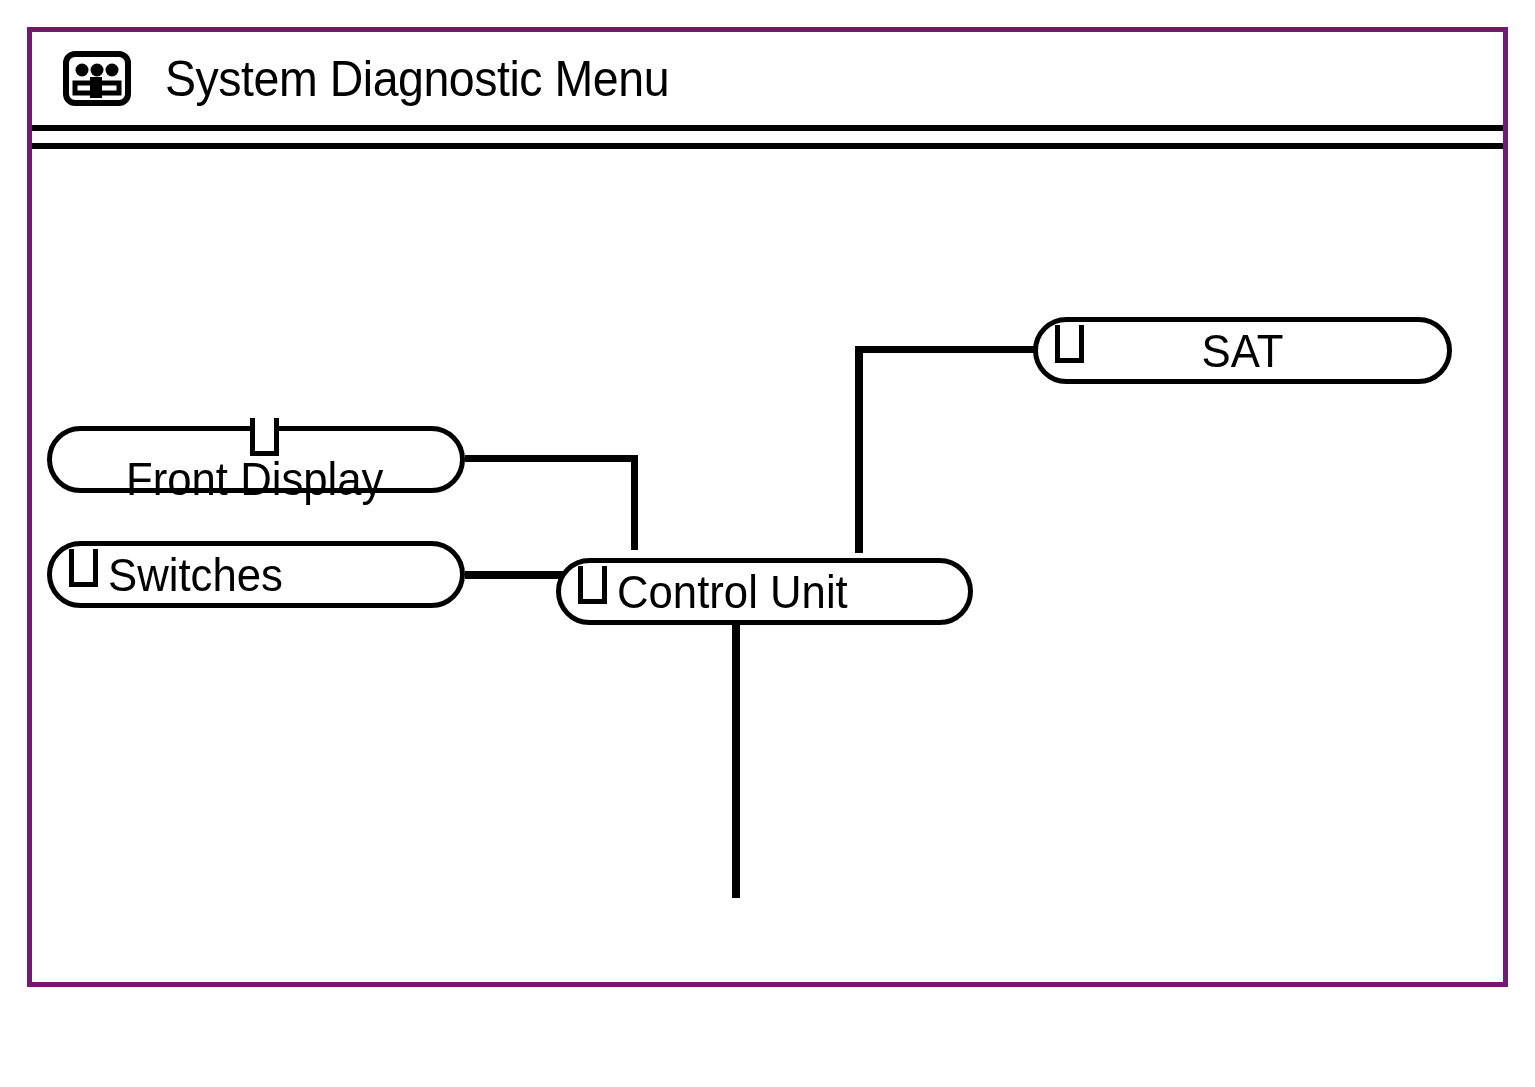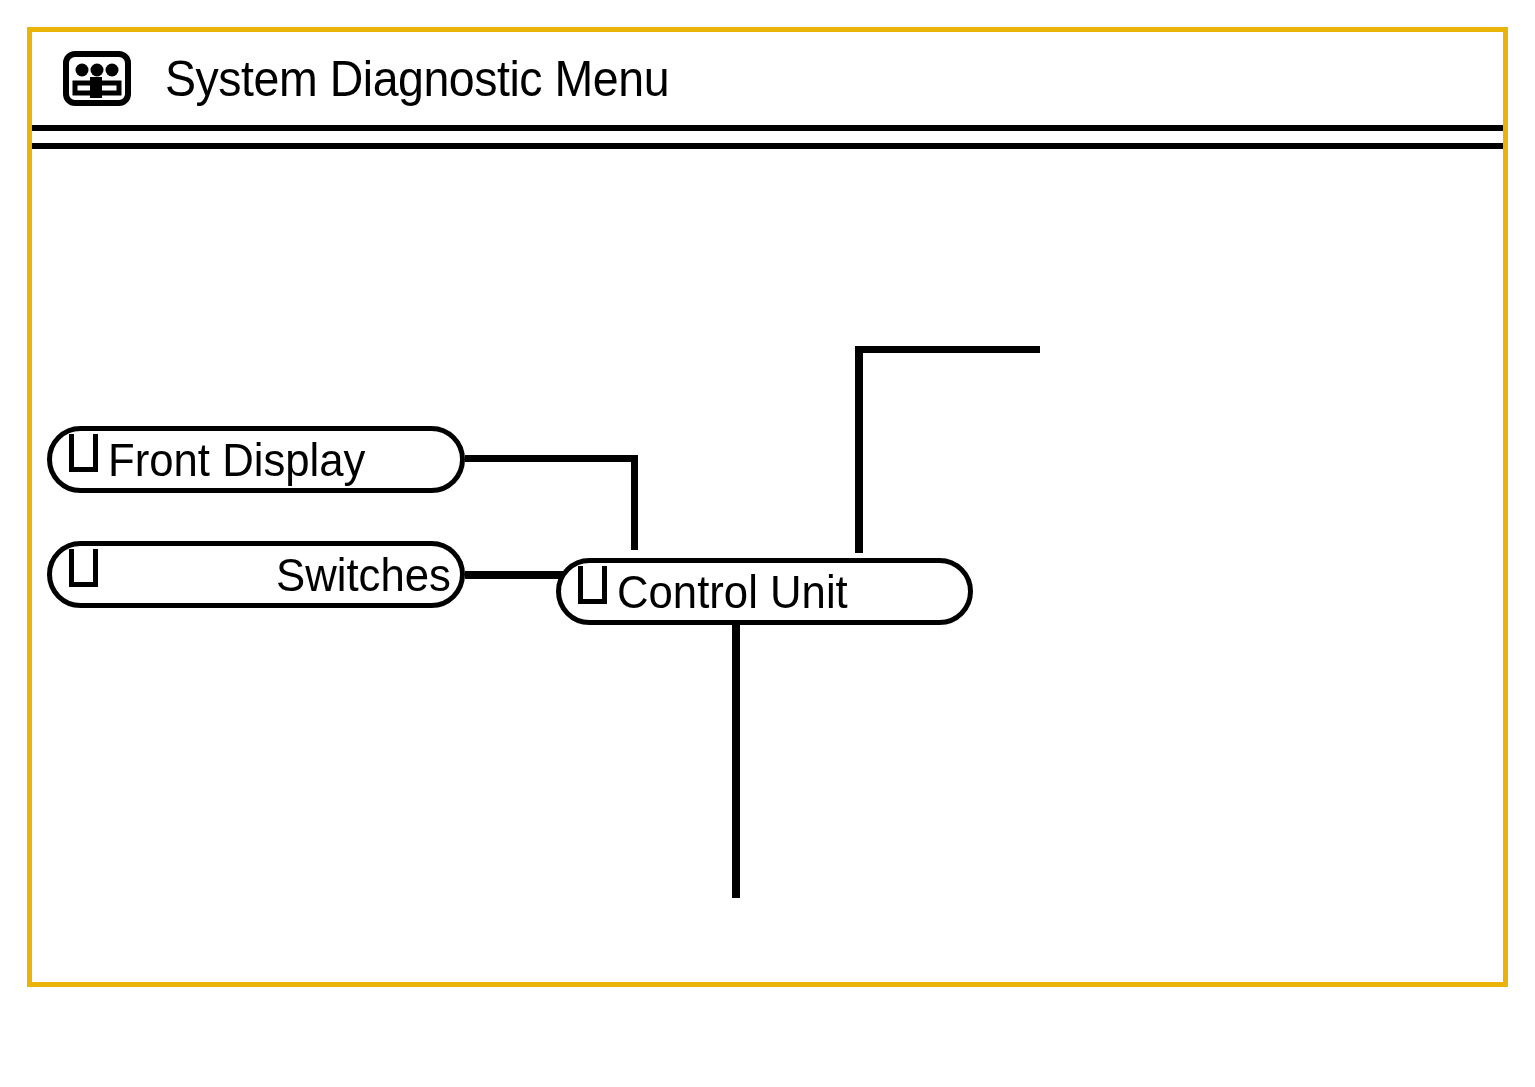--- a/index.html
+++ b/index.html
@@ -14,21 +14,21 @@
     -webkit-font-smoothing: none;
   }
 
   #app-window {
     position: absolute;
     left: 27px;
     top: 27px;
     width: 1481px;
     height: 960px;
     box-sizing: border-box;
-    border: 5px solid #eab308;
+    border: 5px solid #701a75;
     background: #ffffff;
   }
 
   
   #title-bar {
     position: absolute;
     left: 0;
     top: 0;
     width: 100%;
     height: 93px;
@@ -123,22 +123,22 @@
     transform-origin: left center;
   }
   .node-label.center {
     flex: 1 1 auto;
     text-align: center;
     margin-left: -46px;
     transform-origin: center center;
   }
 
   
-  #node-front-display { left: 15px;   top: 277px; width: 418px; height: 67px; }
-  #node-switches      { left: 15px;   top: 392px; width: 418px; height: 67px; justify-content: space-between; }
+  #node-front-display { left: 15px;   top: 277px; width: 418px; height: 67px; flex-direction: column; }
+  #node-switches      { left: 15px;   top: 392px; width: 418px; height: 67px; }
   #node-control-unit  { left: 524px;  top: 393px; width: 417px; height: 67px; margin-top: 16px; }
   #node-sat           { left: 1001px; top: 168px; width: 419px; height: 67px; }
   #node-bthf          { left: 521px;  top: 743px; width: 419px; height: 67px; }
 </style>
 </head>
 <body>
 
 <div id="app-window">
 
   <div id="title-bar">
@@ -177,16 +177,20 @@
     <div class="node" id="node-switches">
       <span class="node-icon"></span>
       <span class="node-label left">Switches</span>
     </div>
 
     <div class="node" id="node-control-unit">
       <span class="node-icon"></span>
       <span class="node-label left">Control Unit</span>
     </div>
 
+    <div class="node" id="node-sat">
+      <span class="node-icon"></span>
+      <span class="node-label center">SAT</span>
+    </div>
 
 
   </div>
 </div>
 
 </body></html>

